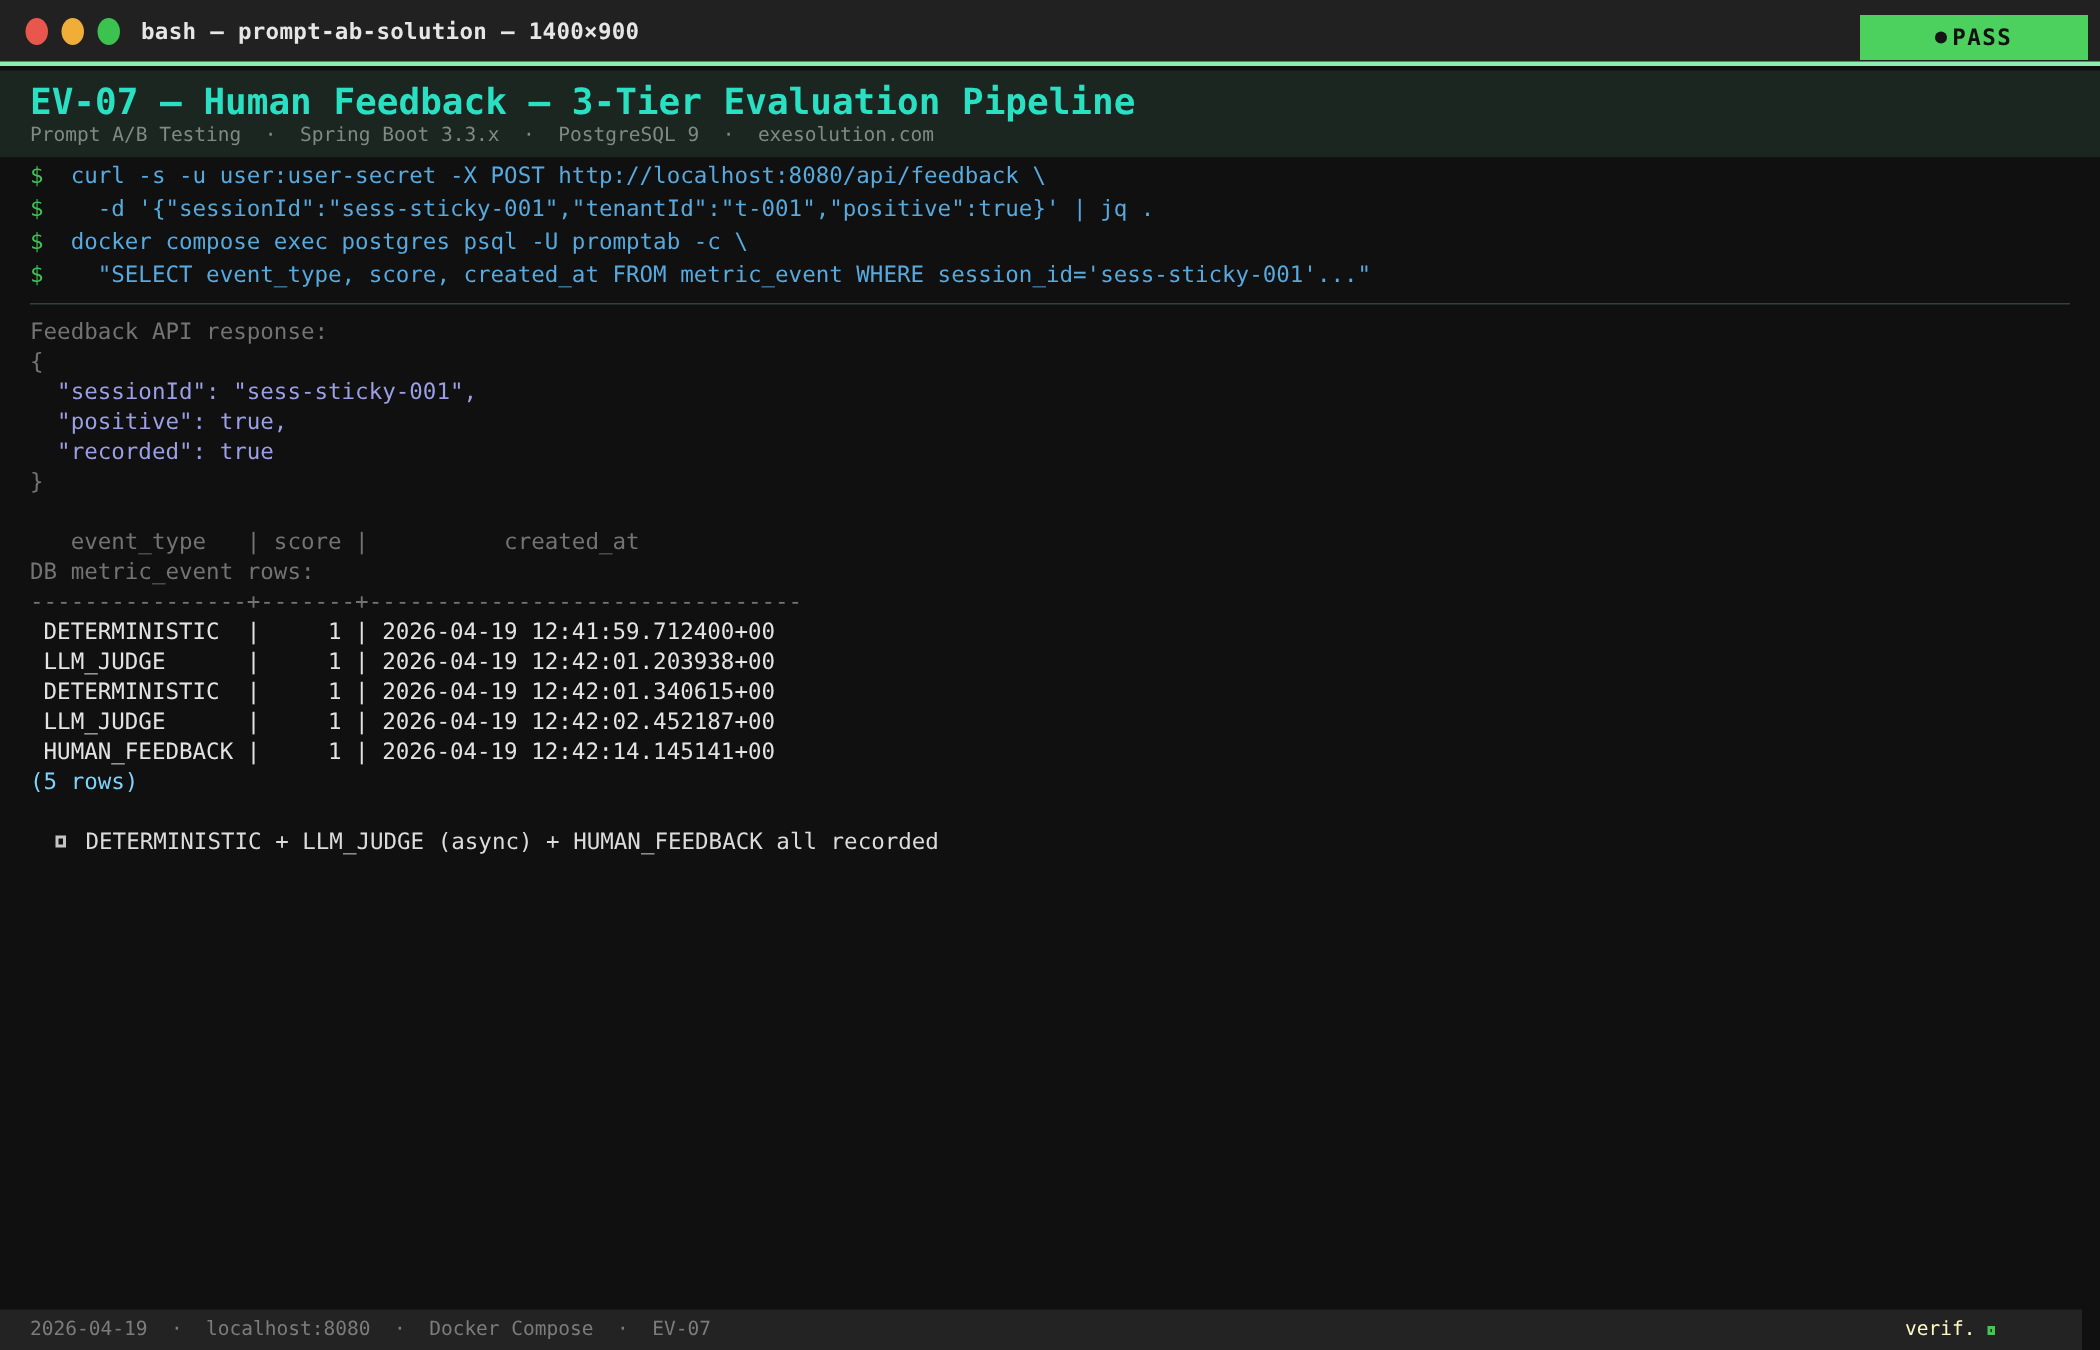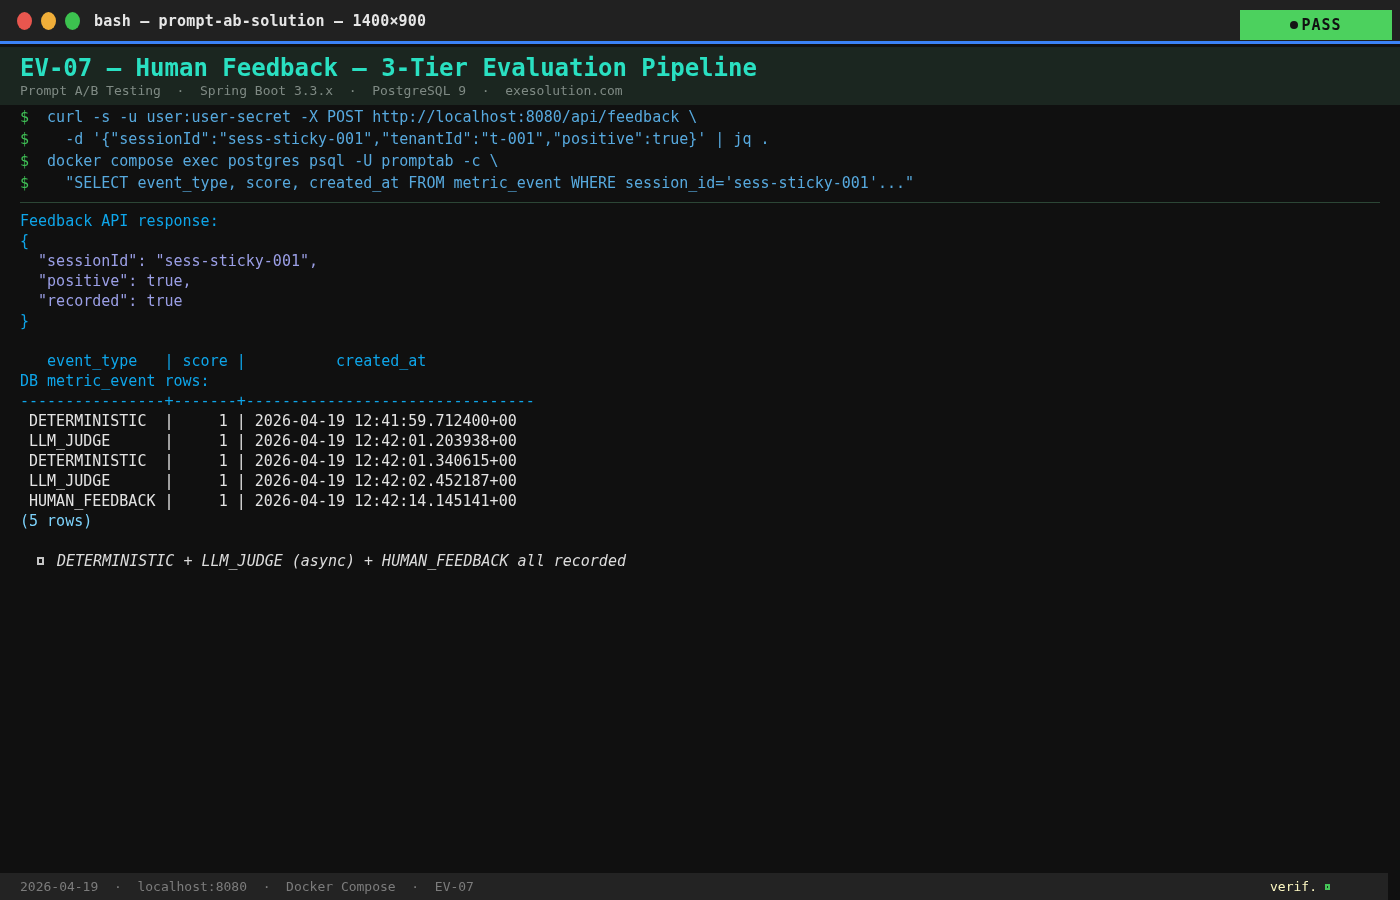--- a/index.html
+++ b/index.html
@@ -7,21 +7,21 @@
   body {
     background: #101010;
     font-family: "DejaVu Sans Mono", "Liberation Mono", monospace;
     position: relative;
   }
 
   
   .titlebar {
     position: absolute; top: 0; left: 0; width: 1400px; height: 44px;
     background: #212121;
-    border-bottom: 3px solid #3b82f6;
+    border-bottom: 3px solid #86efac;
     display: flex; align-items: center;
   }
   .lights { display: flex; align-items: center; gap: 9px; margin-left: 17px; }
   .light { width: 15px; height: 18px; border-radius: 50%; }
   .light.red    { background: #e8564e; }
   .light.yellow { background: #f0ae39; }
   .light.green  { background: #3cc24f; }
   .win-title {
     margin-left: 14px; color: #e6e6e6; font-size: 15px; font-weight: bold;
     white-space: pre; letter-spacing: 0.2px;
@@ -57,27 +57,27 @@
   .prompt { color: #3fbf55; }
   .cmd    { color: #57a9de; }
 
   .divider {
     border: none; border-top: 1px solid #2c4636;
     margin: 8px 20px 0 0;
   }
 
   .out-block { margin-top: 8px; }
   .out-line { height: 20px; line-height: 20px; white-space: pre; }
-  .t-gray   { color: #0ea5e9; }
+  .t-gray   { color: #737373; }
   .t-purple { color: #9b9fe6; }
   .t-row    { color: #e3e3e3; }
   .t-dim    { color: #7dd3fc; }
   .t-result { color: #dcdcdc; }
 
-  .result-line { display: flex; align-items: center; font-style: italic; }
+  .result-line { display: flex; align-items: center; }
   .square-icon {
     display: inline-block; width: 7px; height: 8px;
     border: 2px solid #c4c4c4; margin-left: 17px; margin-right: 13px;
   }
 
   
   .statusbar {
     position: absolute; left: 0; top: 873px; width: 1388px; height: 27px;
     background: #232323;
     display: flex; align-items: center; justify-content: space-between;

